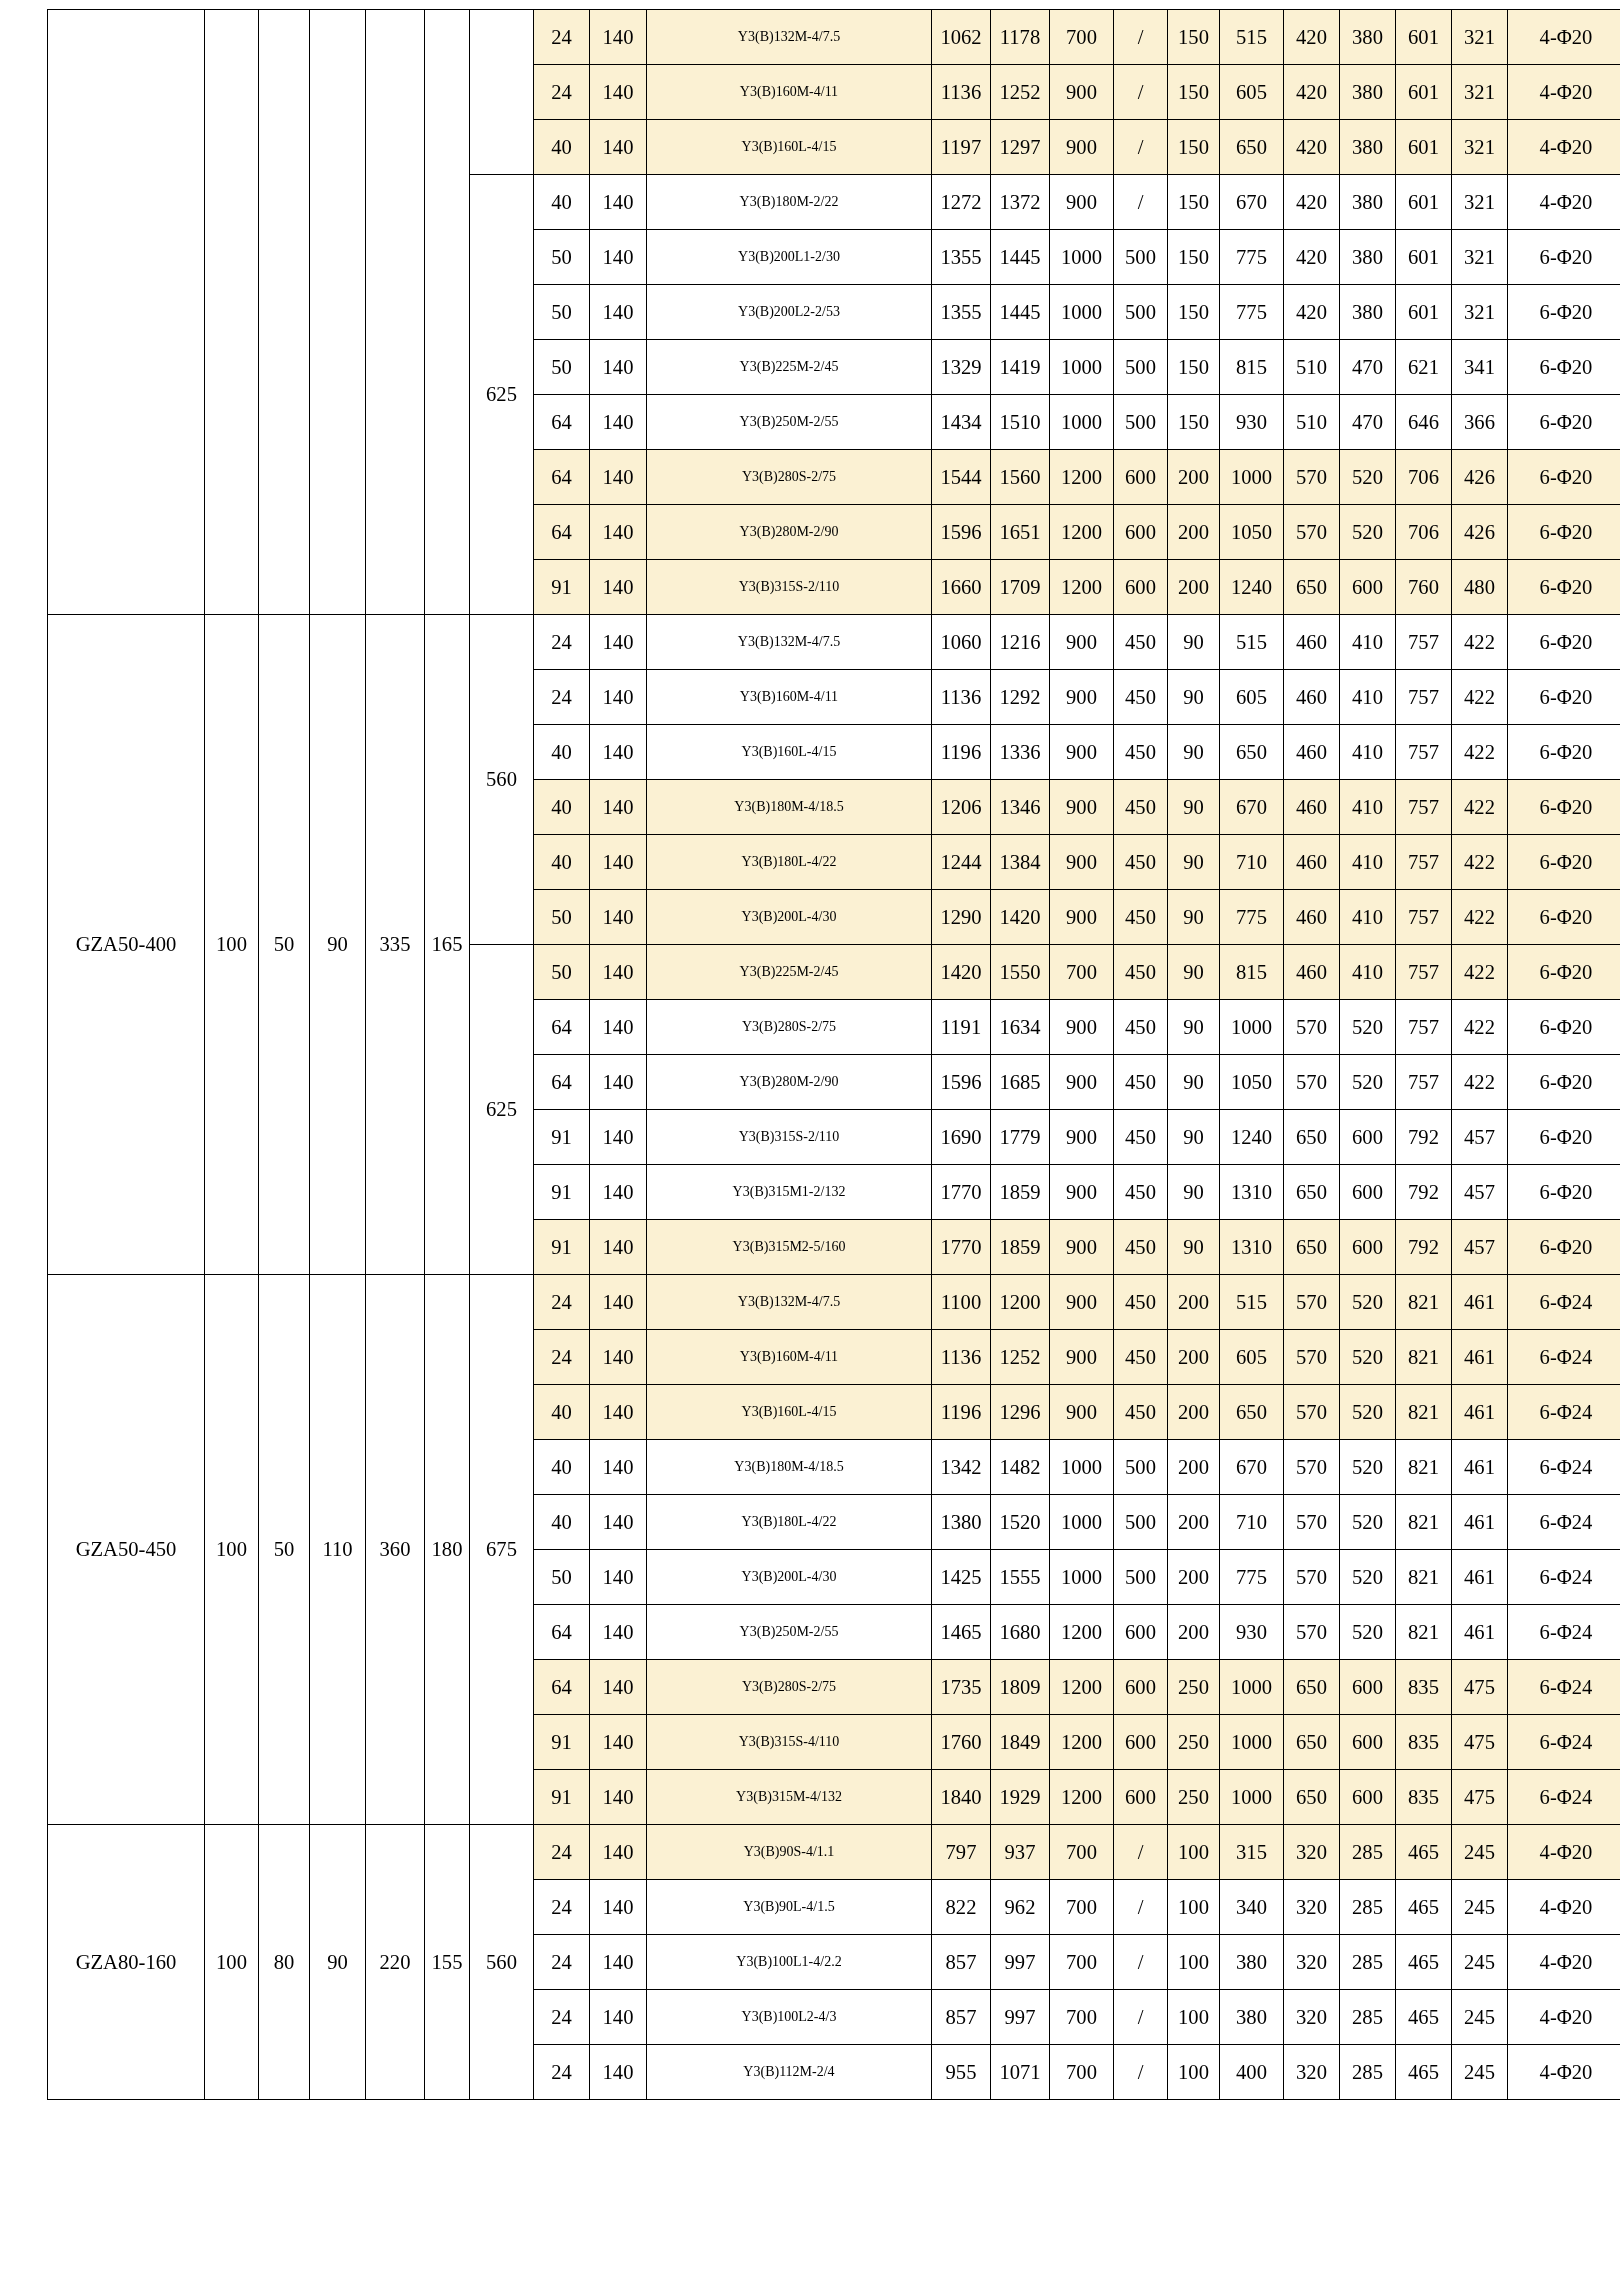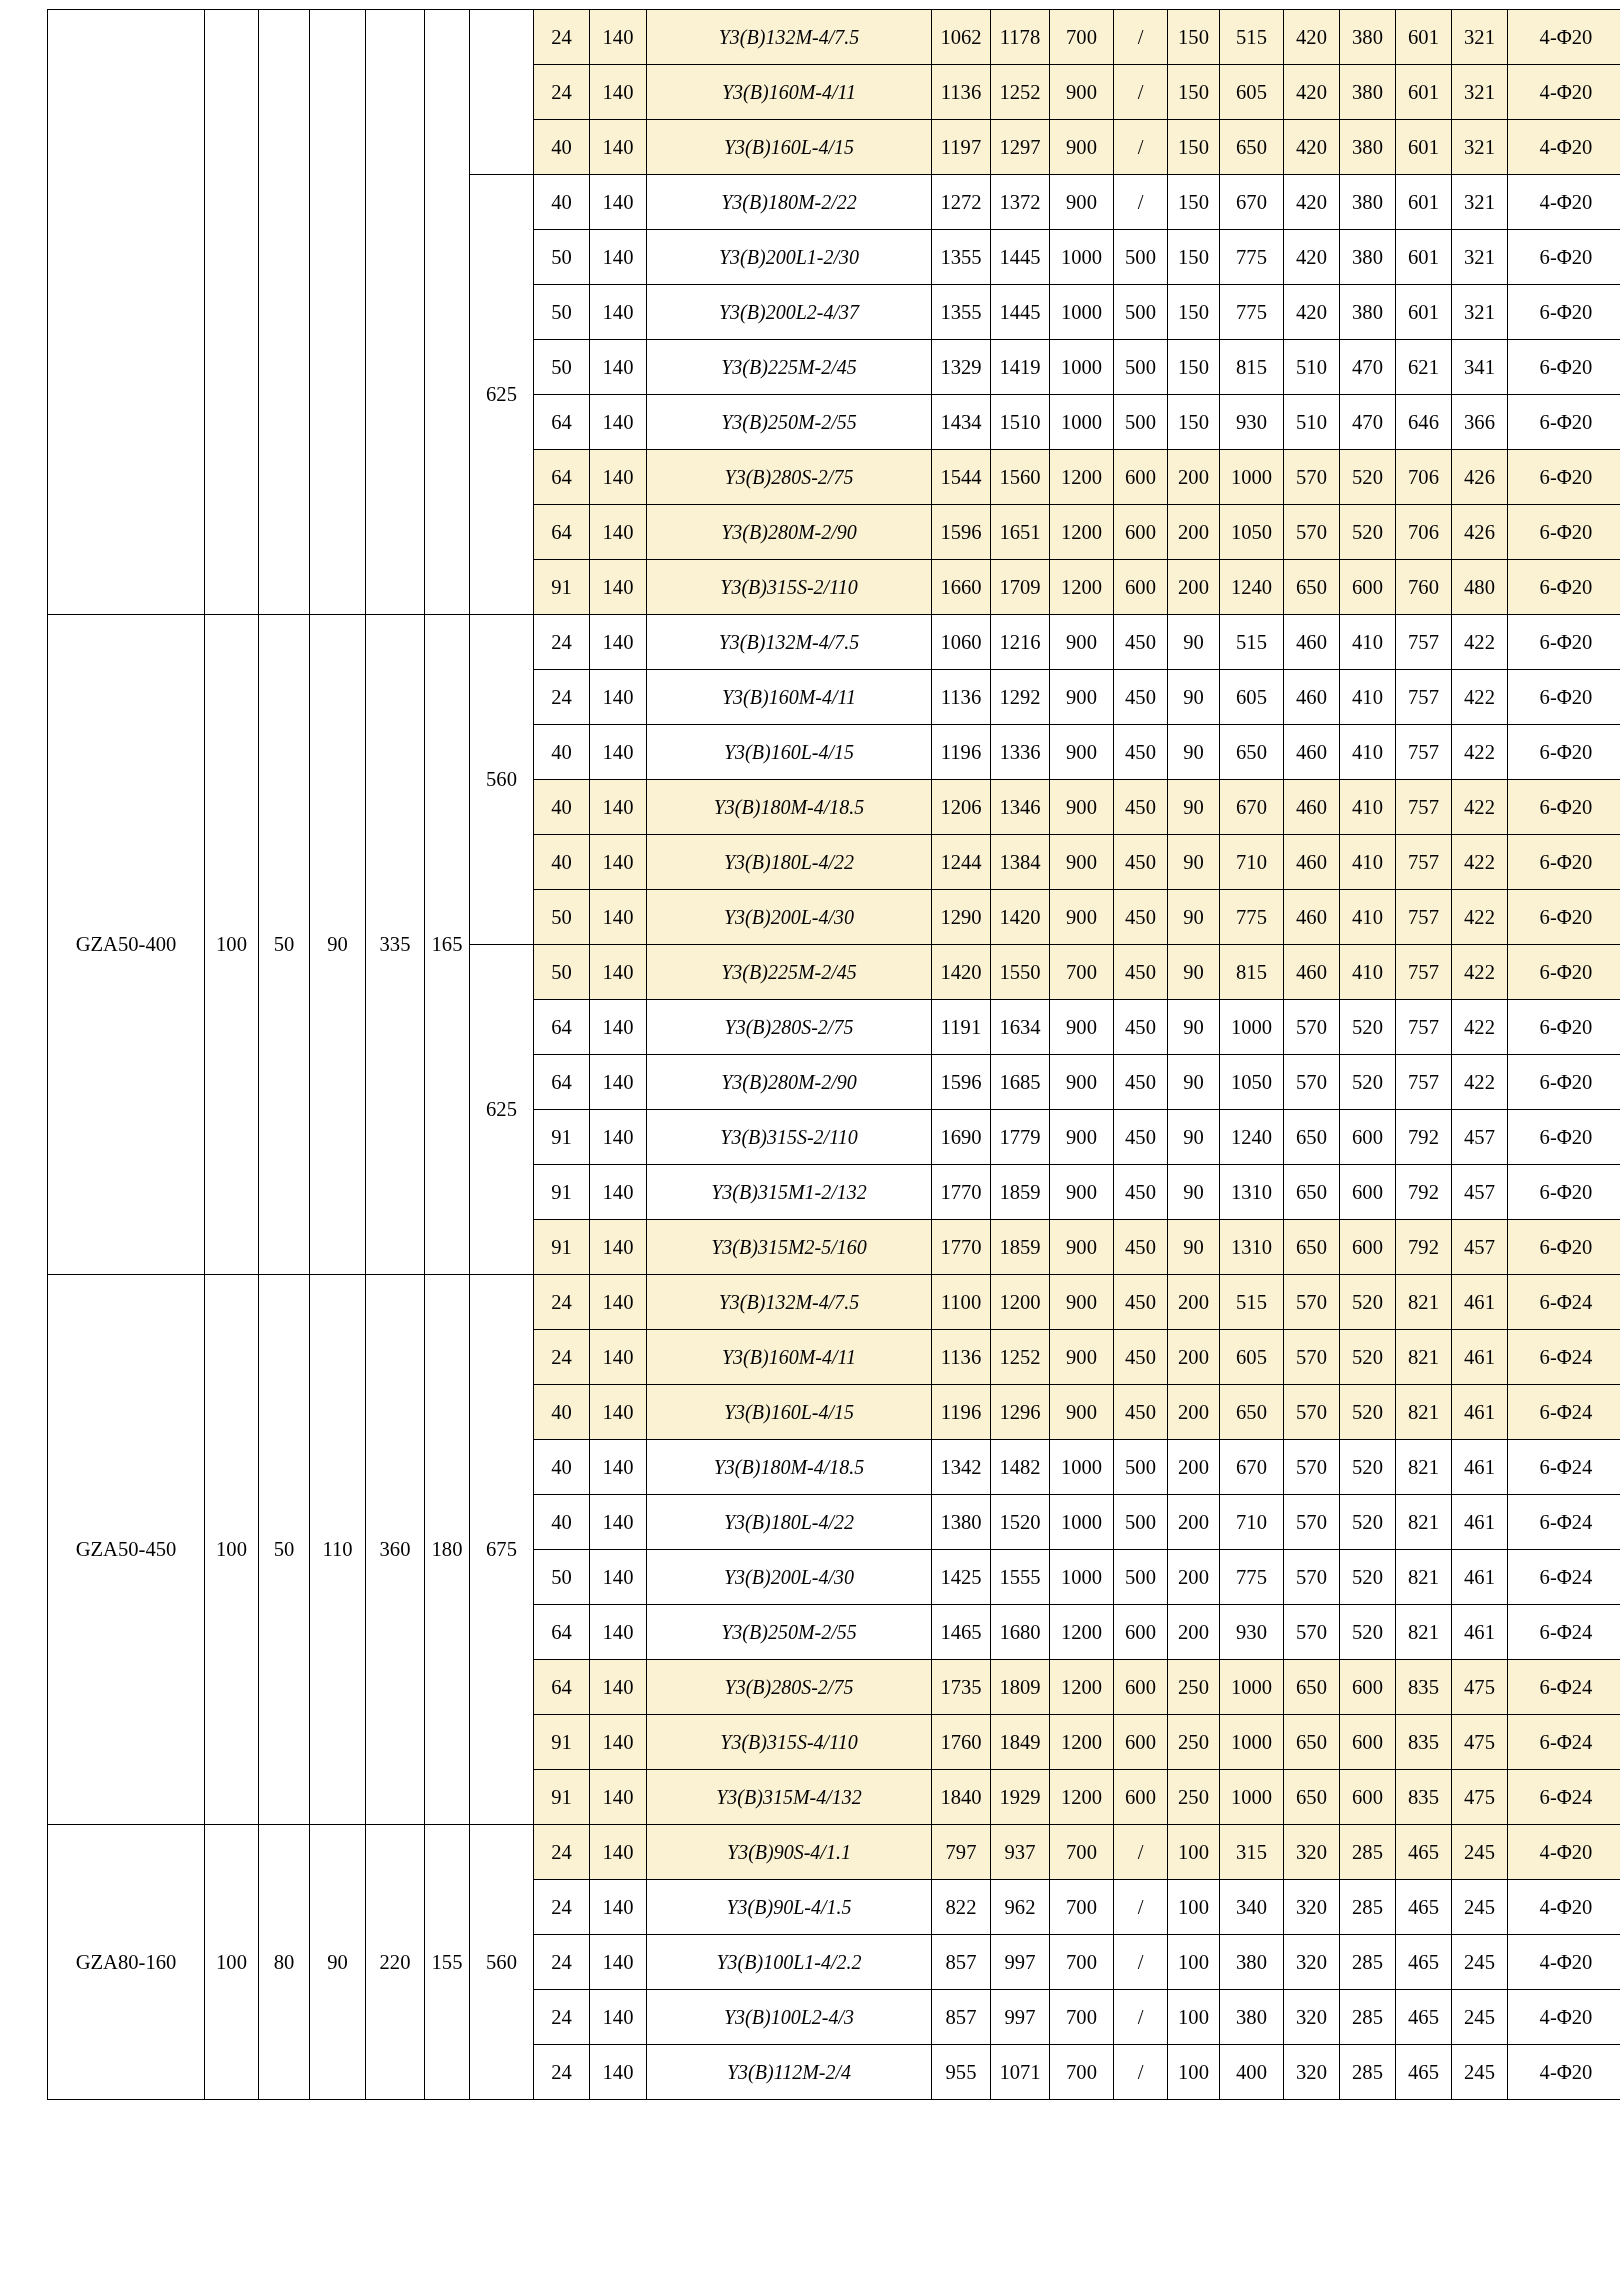--- a/index.html
+++ b/index.html
@@ -59,21 +59,21 @@
   col.c12 { width: 64px; }
   col.c13 { width: 54px; }
   col.c14 { width: 52px; }
   col.c15 { width: 64px; }
   col.c16 { width: 56px; }
   col.c17 { width: 56px; }
   col.c18 { width: 56px; }
   col.c19 { width: 56px; }
   col.c20 { width: 117px; }
 
-  .motor { font-size: 20px; font-style: italic; }
+  .motor { font-size: 14px; }
 </style>
 </head>
 <body>
 
 <div class="page">
   <table class="spec">
     <colgroup>
       <col class="c0">
         <col class="c1">
         <col class="c2">
@@ -181,21 +181,21 @@
           <td class="plain">775</td>
           <td class="plain">420</td>
           <td class="plain">380</td>
           <td class="plain">601</td>
           <td class="plain">321</td>
           <td class="plain">6-Φ20</td>
         </tr>
         <tr>
           <td class="plain">50</td>
           <td class="plain">140</td>
-          <td class="plain motor">Y3(B)200L2-4/37</td>
+          <td class="plain motor">Y3(B)200L2-2/53</td>
           <td class="plain">1355</td>
           <td class="plain">1445</td>
           <td class="plain">1000</td>
           <td class="plain">500</td>
           <td class="plain">150</td>
           <td class="plain">775</td>
           <td class="plain">420</td>
           <td class="plain">380</td>
           <td class="plain">601</td>
           <td class="plain">321</td>

